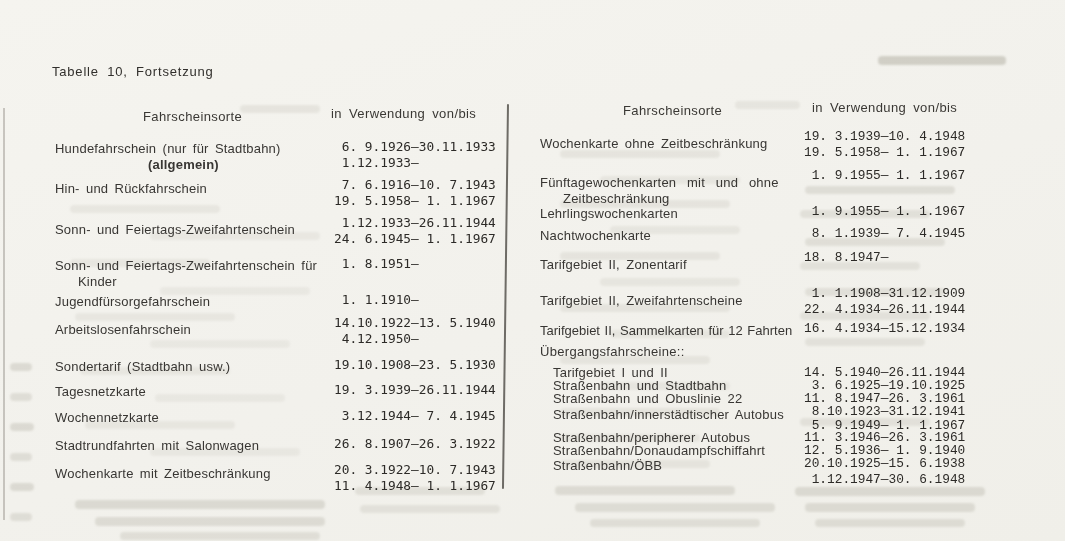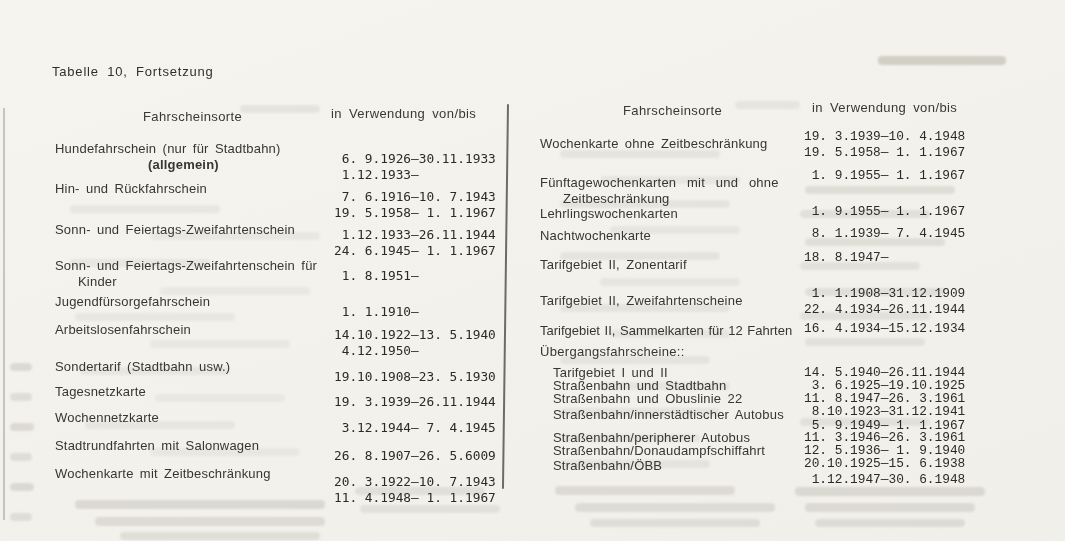--- a/index.html
+++ b/index.html
@@ -8,21 +8,21 @@
     background:linear-gradient(160deg,#f5f4ef 0%,#f2f1ec 55%,#f0efe9 100%);
     font-family:"Liberation Sans",sans-serif;color:#343230;
   }
   .title{position:absolute;left:52px;top:64px;font-size:13px;letter-spacing:.8px;word-spacing:4px;color:#312f2c;white-space:nowrap;}
   .hdr{position:absolute;font-size:13px;letter-spacing:.4px;word-spacing:3px;color:#3a3834;white-space:nowrap;}
   .row{position:absolute;left:0;top:0;width:1065px;}
   .lbl{position:absolute;font-size:13px;line-height:16px;letter-spacing:.2px;word-spacing:2.5px;color:#383633;}
   .lbl .l1{white-space:nowrap;}
   .lbl .l2{white-space:nowrap;}
   .dts{position:absolute;font-family:"DejaVu Sans Mono",monospace;font-size:12.8px;line-height:16px;white-space:pre;color:#2c2a27;}
-  .lt .lbl{left:55px;}  .lt .dts{left:334px;margin-top:12px;}
+  .lt .lbl{left:55px;}  .lt .dts{left:334px;}
   .rt .lbl{left:540px;} .rt .dts{left:804px;font-family:Liberation Mono, monospace;}
   .rt .sub .lbl{left:553px;}
   .mt2{margin-top:2px;} .mt3{margin-top:7px;} .mt4{margin-top:4px;}
   .ind-a{padding-left:93px;font-weight:bold;} .ind-b{padding-left:23px;}
   .spread{word-spacing:7px;}
   .nospread{word-spacing:1px;letter-spacing:0;}
   .tight .dts{line-height:13.5px;}
   .section-label{position:absolute;left:540px;font-size:13px;letter-spacing:.3px;word-spacing:2.5px;color:#383633;white-space:nowrap;}
   .divider{position:absolute;left:507px;top:104px;width:1.5px;height:385px;background:rgba(58,55,50,.72);transform:rotate(0.75deg);transform-origin:top center;border-radius:1px;}
   .edge-shadow{position:absolute;left:3px;top:108px;width:2px;height:412px;background:rgba(125,122,112,.38);filter:blur(.5px);}
@@ -150,21 +150,21 @@
     <div class="row" style="top:408px">
       <div class="lbl mt2">
           <div class="l1">Wochennetzkarte</div>
         </div>
       <div class="dts"><div> 3.12.1944— 7. 4.1945</div></div>
     </div>
     <div class="row" style="top:436px">
       <div class="lbl mt2">
           <div class="l1">Stadtrundfahrten mit Salonwagen</div>
         </div>
-      <div class="dts"><div>26. 8.1907—26. 5.6009</div></div>
+      <div class="dts"><div>26. 8.1907—26. 3.1922</div></div>
     </div>
     <div class="row" style="top:462px">
       <div class="lbl mt4">
           <div class="l1">Wochenkarte mit Zeitbeschränkung</div>
         </div>
       <div class="dts"><div>20. 3.1922—10. 7.1943</div><div>11. 4.1948— 1. 1.1967</div></div>
     </div>
   </div>
 
   <div class="rt">

